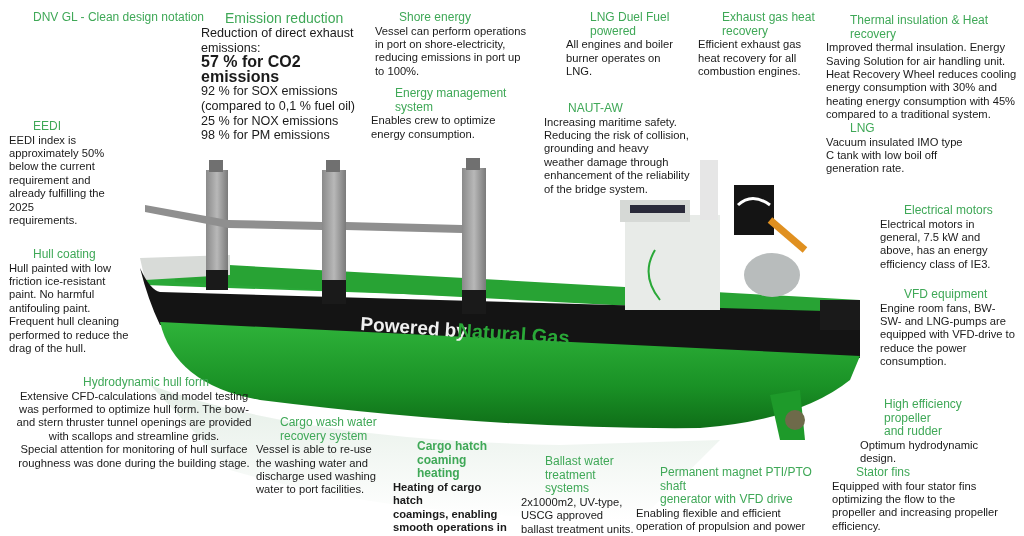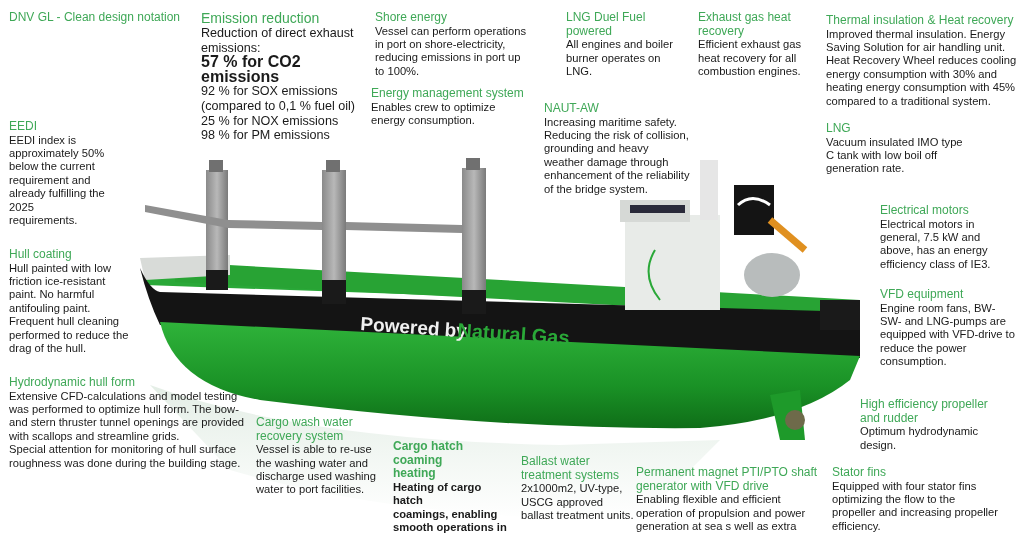--- a/index.html
+++ b/index.html
@@ -1,20 +1,20 @@
 <!DOCTYPE html>
 <html><head>
 <meta charset="utf-8">
 <style>
   html,body{margin:0;padding:0;}
   body{width:1024px;height:536px;position:relative;overflow:hidden;background:#ffffff;
        font-family:"Liberation Sans",sans-serif;color:#1a1a1a;}
   .scene{position:absolute;left:0;top:0;width:1024px;height:536px;}
   .callout{position:absolute;font-size:11.2px;line-height:13.4px;}
-  .callout .h{color:#3fa857;font-size:12px;line-height:13.6px;display:block;}
+  .callout .h{color:#3fa857;font-size:12px;line-height:13.6px;display:block;margin-left:24px;}
   .callout .b{display:block;white-space:pre-line;}
   .callout .strong{font-weight:bold;font-size:16px;display:block;}
   .big{font-size:12.6px;line-height:14.6px;}
   .big .h{font-size:14px;line-height:16px;}
   svg{position:absolute;left:0;top:0;}
 </style>
 </head>
 <body>
 
 <div class="scene">
@@ -193,21 +193,21 @@
 
   <div class="callout" style="left:880px;top:288px;width:142px;">
     <span class="h">VFD equipment</span>
     <span class="b">Engine room  fans,  BW-
 SW- and LNG-pumps are
 equipped with VFD-drive to
 reduce the power
 consumption.</span>
   </div>
 
-  <div class="callout" style="left:9px;top:376px;width:250px;">
+  <div class="callout" style="left:9px;top:376px;width:250px;text-align:center;">
     <span class="h">Hydrodynamic hull form</span>
     <span class="b">Extensive CFD-calculations and model testing
 was performed to optimize hull form. The bow-
 and stern thruster tunnel openings are provided
 with scallops and streamline grids.
 Special attention for monitoring of hull surface
 roughness was done during the building stage.</span>
   </div>
 
   <div class="callout" style="left:860px;top:398px;width:150px;">

